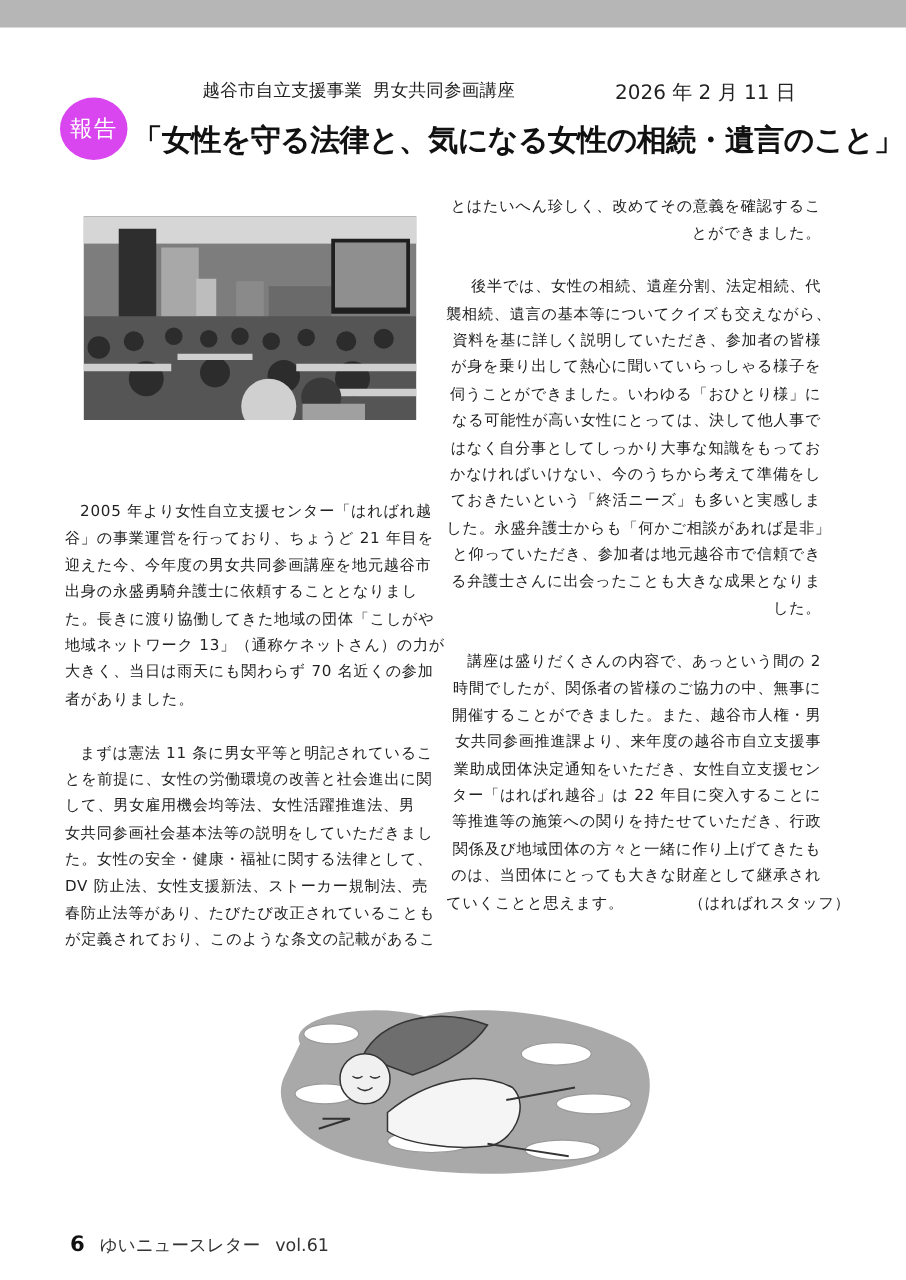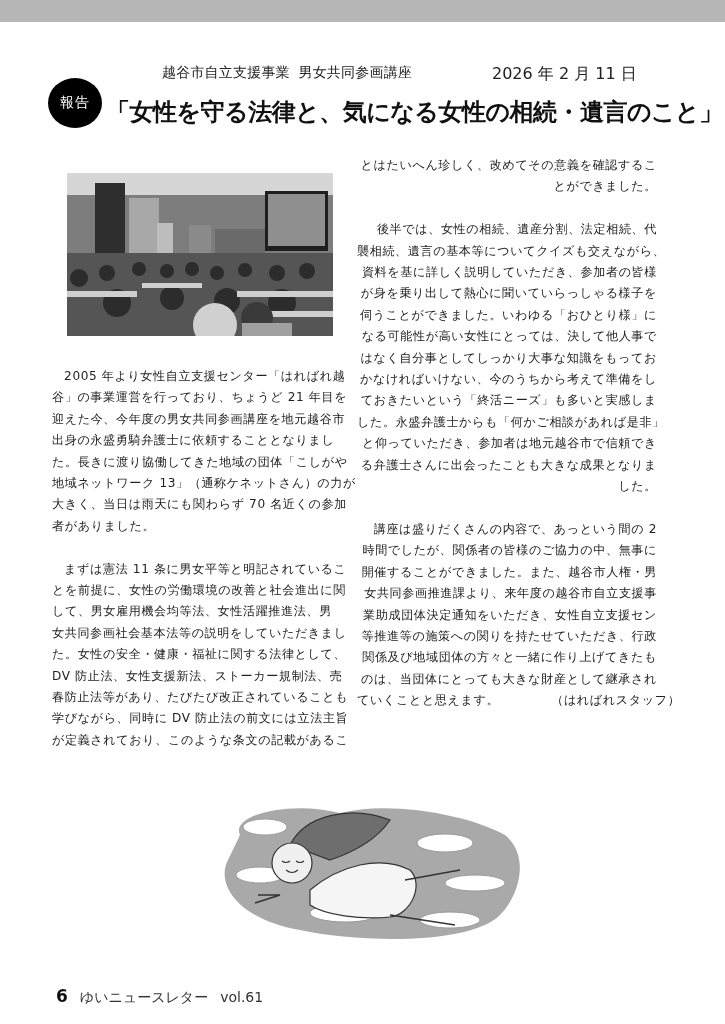--- a/index.html
+++ b/index.html
@@ -5,31 +5,31 @@
   * { margin: 0; padding: 0; box-sizing: border-box; }
   html, body { width: 725px; height: 1024px; background: #ffffff; overflow: hidden; }
   body { position: relative; font-family: "DejaVu Sans", sans-serif; color: #1a1a1a; }
 
   .top-band { position: absolute; left: 0; top: 0; width: 725px; height: 22px; background: #b5b6b5; }
 
   .subtitle { position: absolute; top: 64px; left: 162px; font-size: 14px; letter-spacing: 0.2px; color: #222; white-space: nowrap; }
   .subtitle .gap { display: inline-block; width: 4px; }
   .date { position: absolute; top: 64px; left: 492px; font-size: 16px; color: #222; white-space: nowrap; }
 
-  .badge { position: absolute; left: 48px; top: 78px; width: 54px; height: 50px; border-radius: 50%; background: #000000; color: #fff; font-size: 14px; display: flex; align-items: center; justify-content: center; letter-spacing: 1px; }
+  .badge { position: absolute; left: 48px; top: 78px; width: 54px; height: 50px; border-radius: 50%; background: #d946ef; color: #fff; font-size: 18px; display: flex; align-items: center; justify-content: center; letter-spacing: 1px; }
 
   .headline { position: absolute; left: 106px; top: 96px; font-family: "DejaVu Serif", serif; font-size: 24px; font-weight: bold; color: #111; white-space: nowrap; letter-spacing: -0.5px; }
 
   .photo { position: absolute; left: 67px; top: 173px; width: 266px; height: 163px; overflow: hidden; background: #8c8c8c; }
 
   .col { position: absolute; font-size: 12.1px; line-height: 21.4px; color: #222; letter-spacing: 0.6px; }
   .col p { white-space: nowrap; }
   .col .indent { padding-left: 1em; }
   .col .blank { height: 21.4px; }
-  .col-left { left: 52px; top: 366px; width: 290px; }
+  .col-left { left: 52px; top: 399px; width: 290px; }
   .col-right { left: 357px; top: 155px; width: 300px; text-align: right; }
   .sig { display: inline-block; margin-left: 52px; }
 
   .illus { position: absolute; left: 210px; top: 775px; width: 315px; height: 175px; }
 
   .footer { position: absolute; left: 56px; top: 986px; font-size: 14px; color: #333; white-space: nowrap; display: flex; align-items: baseline; gap: 12px; }
   .footer .pg { font-size: 17px; font-weight: bold; color: #111; }
 </style>
 </head>
 <body>
@@ -95,21 +95,20 @@
   <p>大きく、当日は雨天にも関わらず 70 名近くの参加</p>
   <p>者がありました。</p>
   <div class="blank"></div>
   <p class="indent">まずは憲法 11 条に男女平等と明記されているこ</p>
   <p>とを前提に、女性の労働環境の改善と社会進出に関</p>
   <p>して、男女雇用機会均等法、女性活躍推進法、男</p>
   <p>女共同参画社会基本法等の説明をしていただきまし</p>
   <p>た。女性の安全・健康・福祉に関する法律として、</p>
   <p>DV 防止法、女性支援新法、ストーカー規制法、売</p>
   <p>春防止法等があり、たびたび改正されていることも</p>
-  <p>学びながら、同時に DV 防止法の前文には立法主旨</p>
   <p>が定義されており、このような条文の記載があるこ</p>
 </div>
 
 <div class="col col-right">
   <p>とはたいへん珍しく、改めてその意義を確認するこ</p>
   <p>とができました。</p>
   <div class="blank"></div>
   <p class="indent">後半では、女性の相続、遺産分割、法定相続、代</p>
   <p>襲相続、遺言の基本等についてクイズも交えながら、</p>
   <p>資料を基に詳しく説明していただき、参加者の皆様</p>
@@ -122,20 +121,21 @@
   <p>した。永盛弁護士からも「何かご相談があれば是非」</p>
   <p>と仰っていただき、参加者は地元越谷市で信頼でき</p>
   <p>る弁護士さんに出会ったことも大きな成果となりま</p>
   <p>した。</p>
   <div class="blank"></div>
   <p class="indent">講座は盛りだくさんの内容で、あっという間の 2</p>
   <p>時間でしたが、関係者の皆様のご協力の中、無事に</p>
   <p>開催することができました。また、越谷市人権・男</p>
   <p>女共同参画推進課より、来年度の越谷市自立支援事</p>
   <p>業助成団体決定通知をいただき、女性自立支援セン</p>
+  <p>ター「はればれ越谷」は 22 年目に突入することに</p>
   <p>等推進等の施策への関りを持たせていただき、行政</p>
   <p>関係及び地域団体の方々と一緒に作り上げてきたも</p>
   <p>のは、当団体にとっても大きな財産として継承され</p>
   <p><span>ていくことと思えます。</span><span class="sig">（はればれスタッフ）</span></p>
 </div>
 
 <div class="illus" title="雲の上を飛ぶ女性のイラスト">
   <svg width="315" height="175" viewBox="0 0 315 175">
     <path d="M30 60 C 20 40, 80 25, 130 38 C 180 25, 260 40, 295 60 C 320 80, 310 120, 290 140 C 260 170, 150 168, 90 155 C 30 145, 5 110, 18 85 Z" fill="#a9a9a9"></path>
     <g fill="#ffffff" stroke="#9a9a9a" stroke-width="1">

